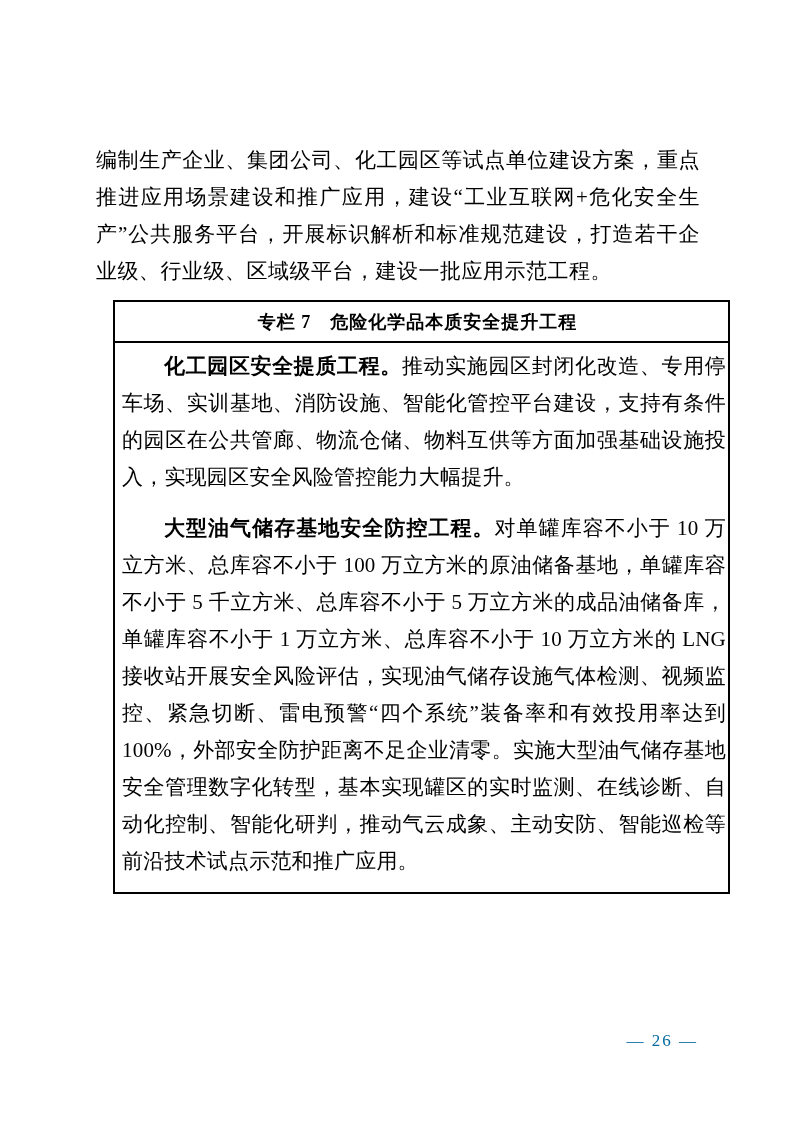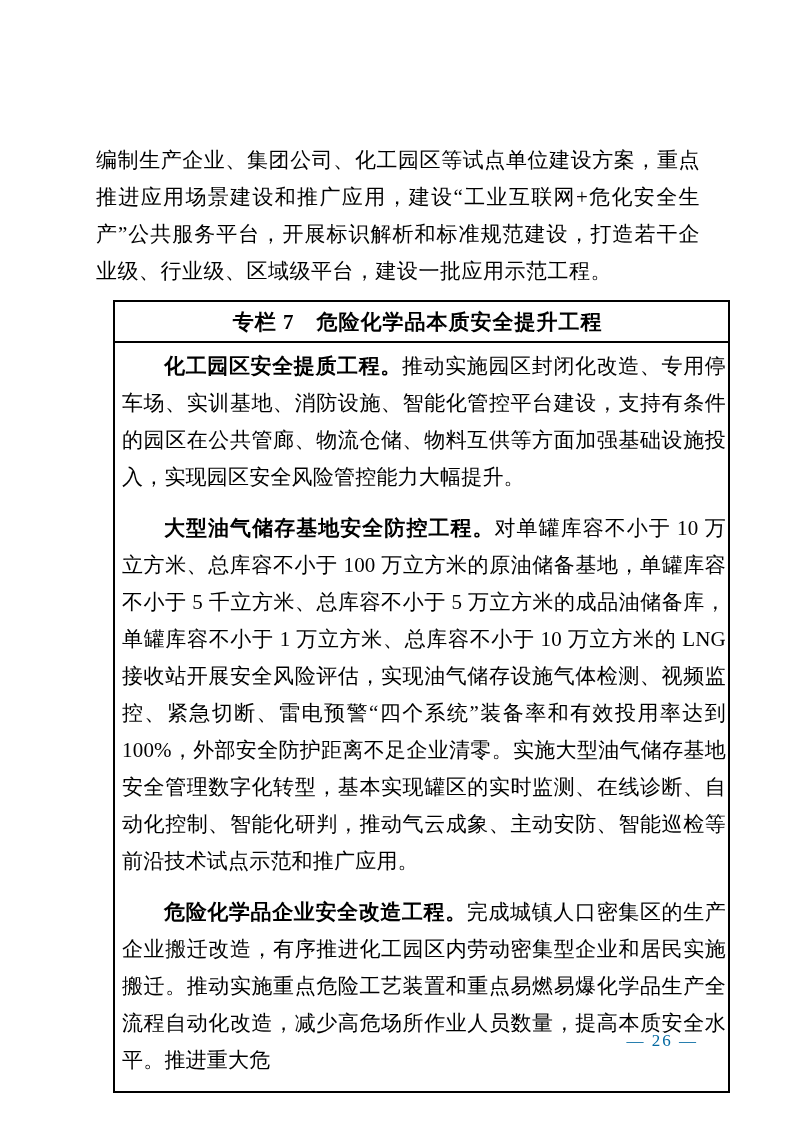--- a/index.html
+++ b/index.html
@@ -25,21 +25,21 @@
     text-justify: inter-ideograph;
     letter-spacing: 0.5px;
   }
   .column-box {
     margin: 10px 64px 0 113px;
     border: 2px solid #000000;
   }
   .box-title {
     text-align: center;
     font-weight: bold;
-    font-size: 21px;
+    font-size: 18px;
     line-height: 36px;
     padding: 2px 8px 1px 0;
     border-bottom: 2px solid #000000;
     letter-spacing: 1px;
   }
   .box-body {
     padding: 5px 2px 12px 7px;
   }
   .box-para {
     font-size: 21px;
@@ -73,20 +73,19 @@
     <p class="intro">编制生产企业、集团公司、化工园区等试点单位建设方案，重点推进应用场景建设和推广应用，建设“工业互联网+危化安全生产”公共服务平台，开展标识解析和标准规范建设，打造若干企业级、行业级、区域级平台，建设一批应用示范工程。</p>
 
     <div class="column-box">
       <div class="box-title">专栏 7　危险化学品本质安全提升工程</div>
 
       <div class="box-body">
         <p class="box-para"><b>化工园区安全提质工程。</b><span>推动实施园区封闭化改造、专用停车场、实训基地、消防设施、智能化管控平台建设，支持有条件的园区在公共管廊、物流仓储、物料互供等方面加强基础设施投入，实现园区安全风险管控能力大幅提升。</span></p>
 
         <p class="box-para"><b>大型油气储存基地安全防控工程。</b><span>对单罐库容不小于 10 万立方米、总库容不小于 100 万立方米的原油储备基地，单罐库容不小于 5 千立方米、总库容不小于 5 万立方米的成品油储备库，单罐库容不小于 1 万立方米、总库容不小于 10 万立方米的 LNG 接收站开展安全风险评估，实现油气储存设施气体检测、视频监控、紧急切断、雷电预警“四个系统”装备率和有效投用率达到 100%，外部安全防护距离不足企业清零。实施大型油气储存基地安全管理数字化转型，基本实现罐区的实时监测、在线诊断、自动化控制、智能化研判，推动气云成象、主动安防、智能巡检等前沿技术试点示范和推广应用。</span></p>
 
-        <p class="box-para"><b>危险化学品企业安全改造工程。</b><span>完成城镇人口密集区的生产企业搬迁改造，有序推进化工园区内劳动密集型企业和居民实施搬迁。推动实施重点危险工艺装置和重点易燃易爆化学品生产全流程自动化改造，减少高危场所作业人员数量，提高本质安全水平。推进重大危</span></p>
       </div>
     </div>
 
   </div>
 
   <div class="page-number">— 26 —</div>
 </div>
 
 </body></html>

